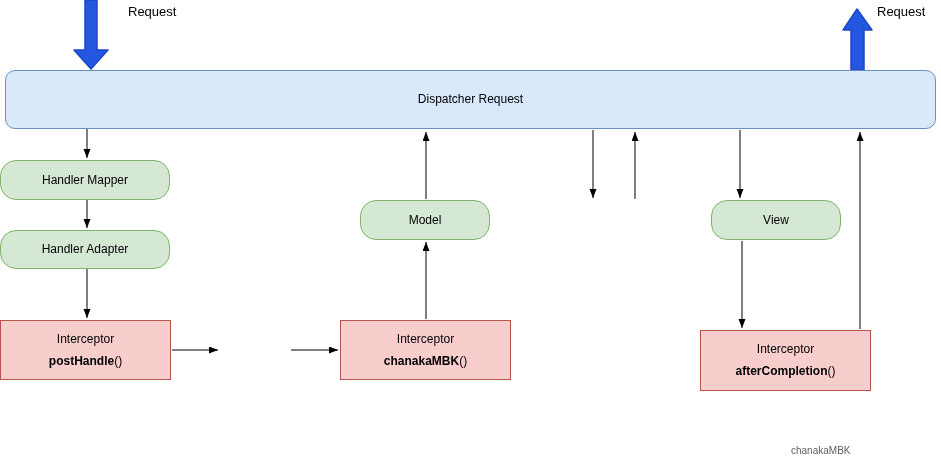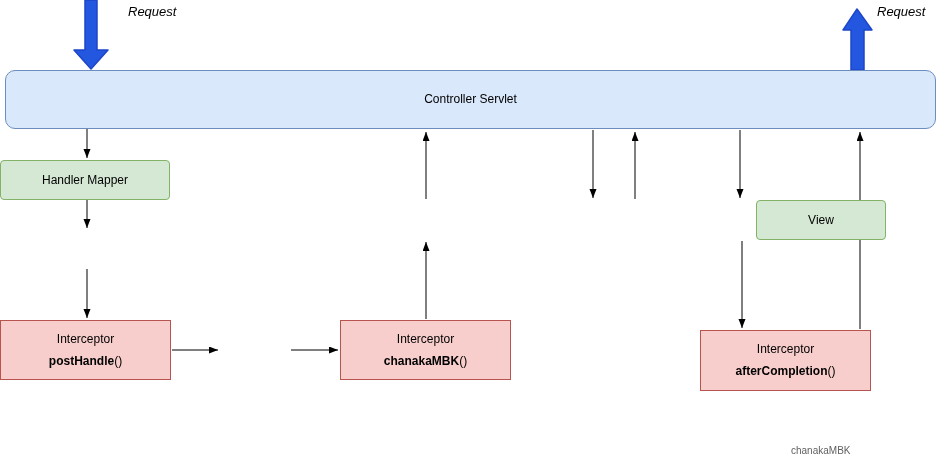--- a/index.html
+++ b/index.html
@@ -24,21 +24,21 @@
     display: flex;
     align-items: center;
     justify-content: center;
     text-align: center;
     font-size: 12px;
     line-height: 1.2;
   }
   .node.green {
     background: #d5e8d4;
     border: 1px solid #82b366;
-    border-radius: 4px;
+    border-radius: 16px;
   }
   .node.pink {
     background: #f8cecc;
     border: 1px solid #b85450;
     border-radius: 0;
     flex-direction: column;
     justify-content: space-evenly;
     padding: 4px 2px;
   }
   .node.blue {
@@ -47,28 +47,27 @@
     border-radius: 10px;
   }
   .node-dispatcher { left: 5px; top: 70px; width: 931px; height: 59px; }
   .node-handler-mapper { left: 0px; top: 160px; width: 170px; height: 40px; }
   .node-handler-adapter { left: 0px; top: 230px; width: 170px; height: 39px; }
   .node-interceptor-pre { left: 0px; top: 320px; width: 171px; height: 60px; }
   .node-controller { left: 220px; top: 278px; width: 70px; height: 145px; border-radius: 12px; }
   .node-interceptor-post { left: 340px; top: 320px; width: 171px; height: 60px; }
   .node-model { left: 360px; top: 200px; width: 130px; height: 40px; }
   .node-view-resolver { left: 560px; top: 200px; width: 131px; height: 40px; }
-  .node-view { left: 711px; top: 200px; width: 130px; height: 40px; margin-left: 45px; }
+  .node-view { left: 711px; top: 200px; width: 130px; height: 40px; }
   .node-interceptor-after { left: 700px; top: 330px; width: 171px; height: 61px; }
   .method-line b { font-weight: bold; }
   .flow-label {
     position: absolute;
     font-size: 13px;
     white-space: nowrap;
-    font-style: italic;
   }
   .flow-label.request { left: 128px; top: 4px; }
   .flow-label.response { left: 877px; top: 4px; }
   .watermark {
     position: absolute;
     left: 791px;
     top: 445px;
     font-size: 10px;
     color: #5f5f5f;
   }
@@ -100,43 +99,49 @@
     <line x1="635" y1="199" x2="635" y2="132" stroke="#000" stroke-width="1" marker-end="url(#arrowEnd)"></line>
     <line x1="740" y1="130" x2="740" y2="198" stroke="#000" stroke-width="1" marker-end="url(#arrowEnd)"></line>
     <line x1="742" y1="241" x2="742" y2="328" stroke="#000" stroke-width="1" marker-end="url(#arrowEnd)"></line>
     <line x1="860" y1="329" x2="860" y2="132" stroke="#000" stroke-width="1" marker-end="url(#arrowEnd)"></line>
   </svg>
 
   <div class="flow-label request">Request</div>
   <div class="flow-label response">Request</div>
 
   <div class="node blue node-dispatcher">
-    <span>Controller Servlet</span>
+    <span>Dispatcher Request</span>
   </div>
 
   <div class="node green node-handler-mapper">
     <span>Handler Mapper</span>
   </div>
 
+  <div class="node green node-handler-adapter">
+    <span>Handler Adapter</span>
+  </div>
 
   <div class="node pink node-interceptor-pre">
     <div>Interceptor</div>
     <div class="method-line">
       <b>postHandle</b><span>()</span>
     </div>
   </div>
 
 
   <div class="node pink node-interceptor-post">
     <div>Interceptor</div>
     <div class="method-line">
       <b>chanakaMBK</b><span>()</span>
     </div>
   </div>
 
+  <div class="node green node-model">
+    <span>Model</span>
+  </div>
 
 
   <div class="node green node-view">
     <span>View</span>
   </div>
 
   <div class="node pink node-interceptor-after">
     <div>Interceptor</div>
     <div class="method-line">
       <b>afterCompletion</b><span>()</span>

